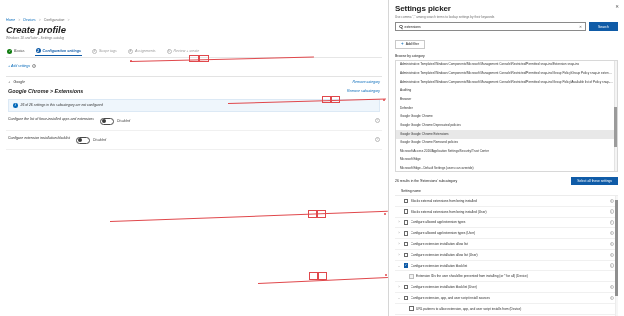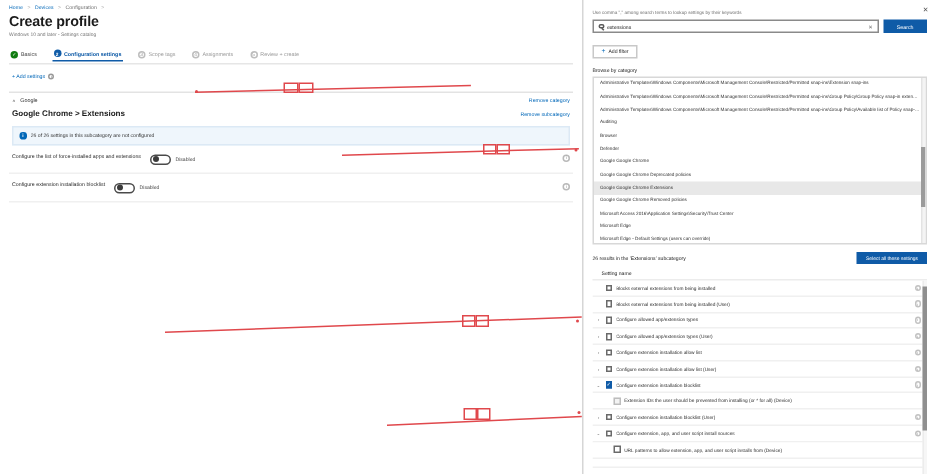--- a/index.html
+++ b/index.html
@@ -6,22 +6,22 @@
   html, body {
     width: 624px; height: 316px;
     background: #ffffff;
     font-family: "Liberation Sans", sans-serif;
     overflow: hidden;
   }
   #app { position: relative; width: 624px; height: 316px; background: #fff; }
 
   
   .left-panel {
-    position: absolute; left: 0; top: 0; width: 388px; height: 224px;
-    background: #ffffff; overflow: hidden;
+    position: absolute; left: 0; top: 15px; width: 388px; height: 224px;
+    background: #ffffff; overflow: hidden; font-style: italic;
   }
   .breadcrumb {
     display: flex; align-items: center; gap: 3px;
     padding: 3px 6px 0 6px; font-size: 3.4px; color: #7a7a7a;
     letter-spacing: .05px;
   }
   .breadcrumb .crumb { color: #0067b8; }
   .breadcrumb .crumb.last { color: #6b6b6b; }
   .breadcrumb .sep { color: #a9a9a9; }
 
@@ -302,20 +302,21 @@
           </span>
         </div>
         <span class="row-info">i</span>
       </div>
     </div>
   </div>
 
   <div class="right-panel">
 
     <div class="rp-header">
+      <div class="rp-title">Settings picker</div>
       <div class="rp-close">✕</div>
       <div class="rp-hint">Use comma "," among search terms to lookup settings by their keywords</div>
     </div>
 
     <div class="search-row">
       <div class="search-box">
         <span class="mag"></span>
         <span class="search-val" title="Search">extensions</span>
         <span class="search-clear">✕</span>
       </div>

